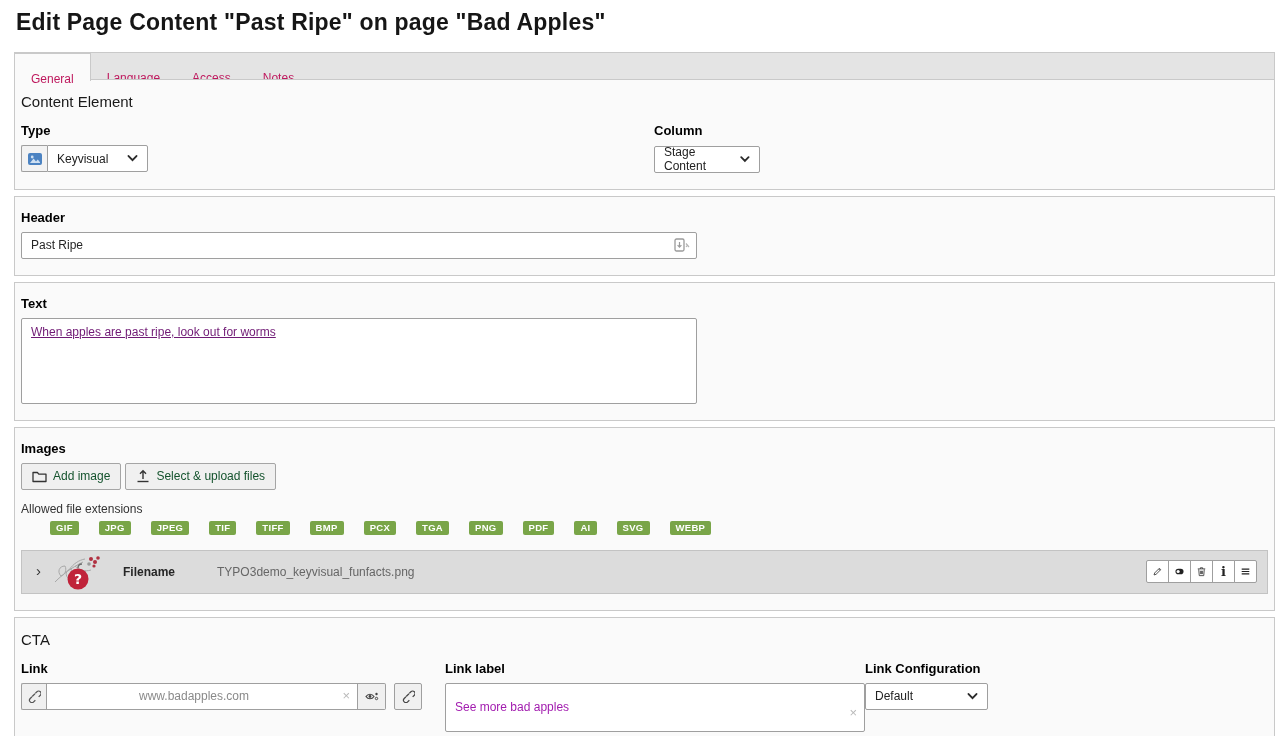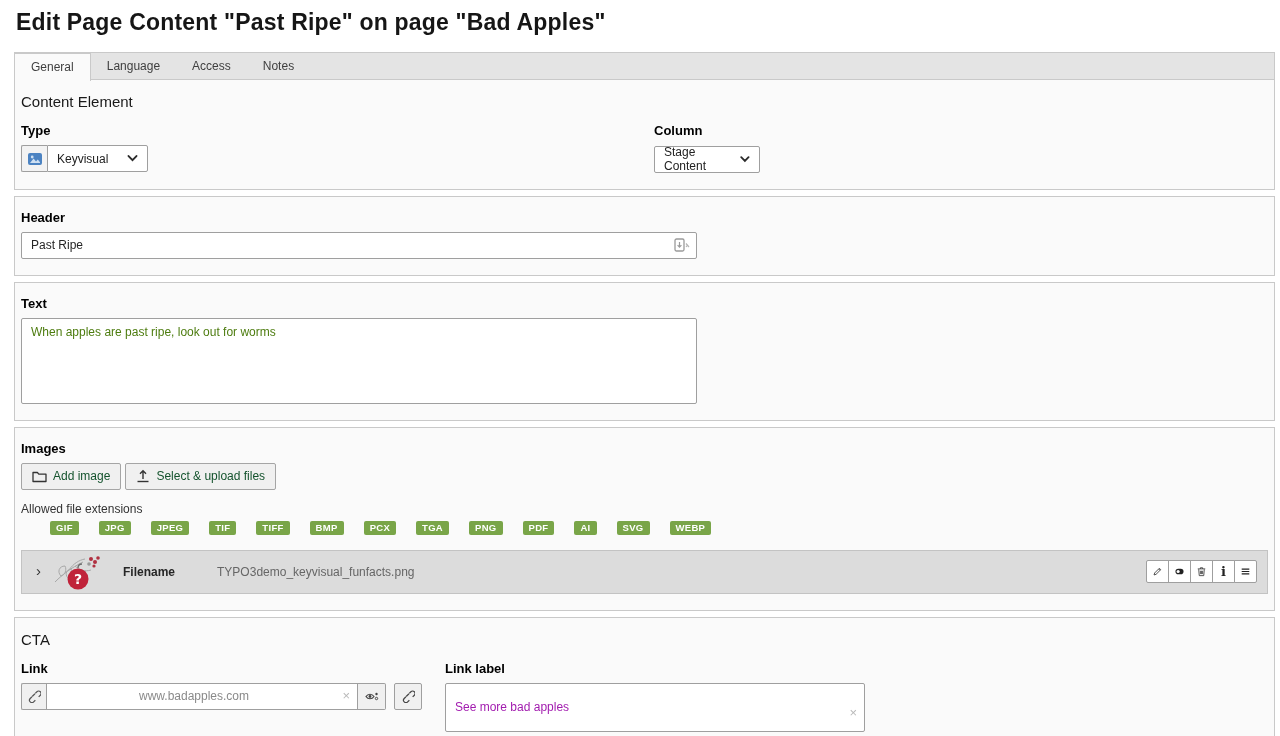--- a/index.html
+++ b/index.html
@@ -7,41 +7,41 @@
   body {
     width:1280px; height:736px; overflow:hidden;
     background:#fff; color:#262626;
     font-family:"Liberation Sans","DejaVu Sans",sans-serif; font-size:12px;
   }
   h1.page-title { margin:9px 16px 16px; font-size:23px; font-weight:600; color:#161616; letter-spacing:.2px; }
   .container { margin-left:14px; width:1261px; }
 
   
   .tabstrip { display:flex; background:#e4e4e4; border:1px solid #c9c9c9; border-bottom:none; height:27px; position:relative; }
-  .tab { padding:0 16px; line-height:27px; color:#404040; cursor:pointer; }
+  .tab { padding:12px 16px; line-height:27px; color:#be185d; cursor:pointer; }
   .tab.active { background:#fafafa; border:1px solid #c9c9c9; border-bottom:none; height:28px; margin-bottom:-1px; position:relative; z-index:2; margin-left:-1px; }
 
   section.panel { background:#fafafa; border:1px solid #c9c9c9; margin-bottom:6px; padding:13px 6px 16px; position:relative; z-index:1; }
   h2.section-heading { font-size:15px; font-weight:400; margin:0 0 13px; color:#1a1a1a; }
   .flabel { display:block; font-weight:700; font-size:13px; color:#000; margin-bottom:7px; }
 
   .grid2 { display:grid; grid-template-columns:633px 1fr; }
   .grid3 { display:grid; grid-template-columns:424px 420px 1fr; }
 
   
   .select { display:inline-flex; align-items:center; justify-content:space-between; gap:8px; background:#fff; border:1px solid #9f9f9f; border-radius:2px; height:27px; padding:0 9px; cursor:pointer; color:#222; }
   .input-group { display:inline-flex; height:27px; align-items:stretch; }
   .ig-icon { width:26px; background:#f3f3f3; border:1px solid #9f9f9f; border-right:none; border-radius:2px 0 0 2px; display:flex; align-items:center; justify-content:center; }
   .input-group .select { border-radius:0 2px 2px 0; }
 
   
   .text-input { position:relative; width:676px; height:27px; }
   .text-input input { width:100%; height:100%; border:1px solid #9f9f9f; border-radius:2px; padding:0 28px 0 9px; font:inherit; color:#262626; background:#fff; }
   .field-icon { position:absolute; right:6px; top:6px; }
-  textarea.text-area { width:676px; height:86px; border:1px solid #9f9f9f; border-radius:2px; padding:6px 9px; font:inherit; resize:none; background:#fff; color:#4d7c0f; display:block; }
+  textarea.text-area { width:676px; height:86px; border:1px solid #9f9f9f; border-radius:2px; padding:6px 9px; font:inherit; resize:none; background:#fff; color:#701a75; display:block;text-decoration:underline; }
 
   
   .btnrow { display:flex; gap:4px; margin-bottom:12px; }
   .btn { display:inline-flex; align-items:center; gap:6px; background:#f0f0f0; border:1px solid #a5a5a5; border-radius:2px; height:27px; padding:0 10px; font-size:12px; color:#14532d; cursor:pointer; }
 
   .allowed-title { color:#333; margin-bottom:5px; }
   .badges { display:flex; gap:20px;margin-left:29px; }
   .badge { background:#79a548; color:#fff; font-size:9.5px; font-weight:700; padding:2px 6px; border-radius:2px; letter-spacing:.3px; line-height:1.1; }
 
   
@@ -250,17 +250,26 @@
           </button>
         </div>
       </div>
       <div>
         <span class="flabel">Link label</span>
         <span class="label-input-wrap">
           <input type="text" value="See more bad apples" style="">
           <span class="clear-x">×</span>
         </span>
       </div>
+      <div>
+        <span class="flabel">Link Configuration</span>
+        <div class="select" style="width:123px;">
+          <span>Default</span>
+          <svg width="11" height="7" viewBox="0 0 12 8">
+              <path d="M1.5 1.2 L6 5.8 L10.5 1.2" fill="none" stroke="#2b2b2b" stroke-width="2.2" stroke-linecap="round"></path>
+            </svg>
+        </div>
+      </div>
     </div>
     <div class="cta-bottom-space"></div>
   </section>
 
 </div>
 
 </body></html>

